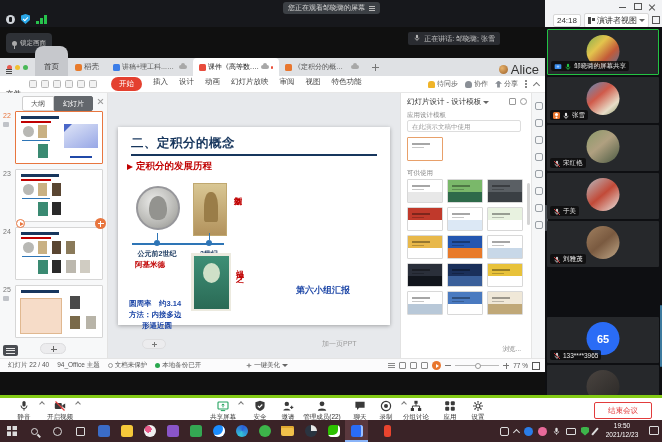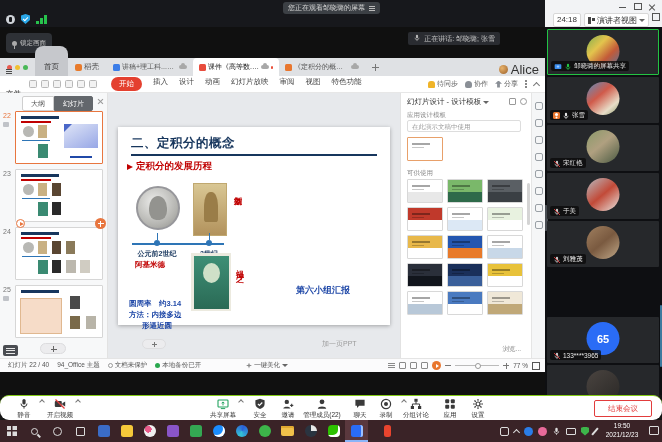--- a/index.html
+++ b/index.html
@@ -9,21 +9,21 @@
 
   
   #titlebar { position:absolute; left:0; top:0; width:662px; height:27px; background:#17181c; }
   #titlebar-right { position:absolute; right:0; top:0; width:117px; height:27px; background:#f2f3f5; }
   #win-controls { position:absolute; right:2px; top:0; height:12px; display:flex; }
   .winbtn { width:15px; height:12px; position:relative; }
   .win-min::after { content:""; position:absolute; left:4px; top:7px; width:7px; height:1px; background:#555; }
   .win-max::after { content:""; position:absolute; left:4px; top:3px; width:6px; height:5px; border:1px solid #555; }
   .win-close::before,.win-close::after { content:""; position:absolute; left:3px; top:7px; width:8px; height:1px; background:#555; }
   .win-close::before { transform:rotate(45deg);} .win-close::after{ transform:rotate(-45deg);}
-  #view-row { position:absolute; right:2px; top:13px; height:14px; display:flex; gap:3px;padding-left:6px; }
+  #view-row { position:absolute; right:2px; top:13px; height:14px; display:flex; align-items:center; gap:3px;padding-left:6px; }
   #meet-timer { font-size:8px; color:#333; padding:1px 3px; border:1px solid #d8d8d8; background:#fff; border-radius:2px; }
   #view-mode { display:flex; align-items:center; gap:2px; padding:1px 3px; border:1px solid #d8d8d8; background:#fff; border-radius:2px; }
   .grid-ic { width:7px; height:7px; background:linear-gradient(#444,#444) left/3px 100% no-repeat, linear-gradient(#444,#444) right/3px 45% no-repeat; }
   #view-label { font-size:8px; color:#333; }
   .caret-down { width:0; height:0; border-left:3px solid transparent; border-right:3px solid transparent; border-top:3px solid #666; }
   .fs-ic { width:8px; height:8px; border:1px solid #555; position:relative; background:
      linear-gradient(#f2f3f5,#f2f3f5) center/10px 4px no-repeat, #f2f3f5; }
   #watch-pill { position:absolute; left:283px; top:2px; height:12px; display:flex; align-items:center; gap:4px; background:#3c4045; border-radius:3px; padding:0 5px; }
   #watch-pill span { font-size:7px; color:#d8d8d8; }
   .menu-ic { width:6px; height:5px; background:linear-gradient(#bbb,#bbb) 0 0/100% 1px no-repeat, linear-gradient(#bbb,#bbb) 0 2px/100% 1px no-repeat, linear-gradient(#bbb,#bbb) 0 4px/100% 1px no-repeat; }
@@ -222,21 +222,21 @@
   .ptile.share { border:1px solid #23c343; }
   .pavatar { position:absolute; left:50%; top:5px; transform:translateX(-50%); width:33px; height:33px; border-radius:50%; display:flex; align-items:center; justify-content:center; color:#fff; font-weight:bold; }
   .plabel { position:absolute; left:3px; bottom:3px; height:10px; display:flex; align-items:center; gap:2px; background:rgba(10,10,10,.78); border-radius:2px; padding:0 3px; max-width:104px; }
   .plabel span.pname { font-size:6.5px; color:#e8e8e8; white-space:nowrap; overflow:hidden; text-overflow:ellipsis; }
   .host-badge { width:7px; height:7px; background:#e8762e; border-radius:1.5px; position:relative; flex:0 0 auto; }
   .host-badge::after { content:""; position:absolute; left:2px; top:1px; width:3px; height:3px; border-radius:50%; background:#fff; box-shadow:0 3px 0 -0.5px #fff; }
   #sb-handle { position:absolute; left:0; top:178px; width:3px; height:26px; background:#4a4e54; border-radius:0 2px 2px 0; }
   #sb-scroll { position:absolute; right:0; top:278px; width:2px; height:62px; background:#3d7a9e; border-radius:1px; }
 
   
-  #toolbar { position:absolute; left:0; top:395px; width:662px; height:25px; background:#ffffff; border-top:1px solid #84cc16;border-radius:9px; }
+  #toolbar { position:absolute; left:0; top:395px; width:662px; height:25px; background:#ffffff; border-top:3px solid #84cc16; }
   .tbtn { position:absolute; top:2px; display:flex; flex-direction:column; align-items:center; width:40px; }
   .tbtn .ticon { height:12px; display:flex; align-items:center; justify-content:center; }
   .tbtn span { font-size:6.5px; color:#333; margin-top:1px; white-space:nowrap; }
   .tcaret { position:absolute; top:4px; width:4px; height:4px; border-right:1px solid #777; border-bottom:1px solid #777; transform:rotate(-135deg); }
   #end-btn { position:absolute; right:10px; top:4px; width:58px; height:17px; border:1px solid #e23c3c; border-radius:2px; color:#e23c3c; font-size:7.5px; display:flex; align-items:center; justify-content:center; background:#fff; }
 
   
   #taskbar { position:absolute; left:0; top:420px; width:662px; height:22px; background:#3a2327; display:flex; align-items:center; }
   .tk { width:23px; height:22px; display:flex; align-items:center; justify-content:center; position:relative; }
   .tk.active { background:#5a383e; box-shadow:inset 0 -2px 0 #8ab4f8; }

